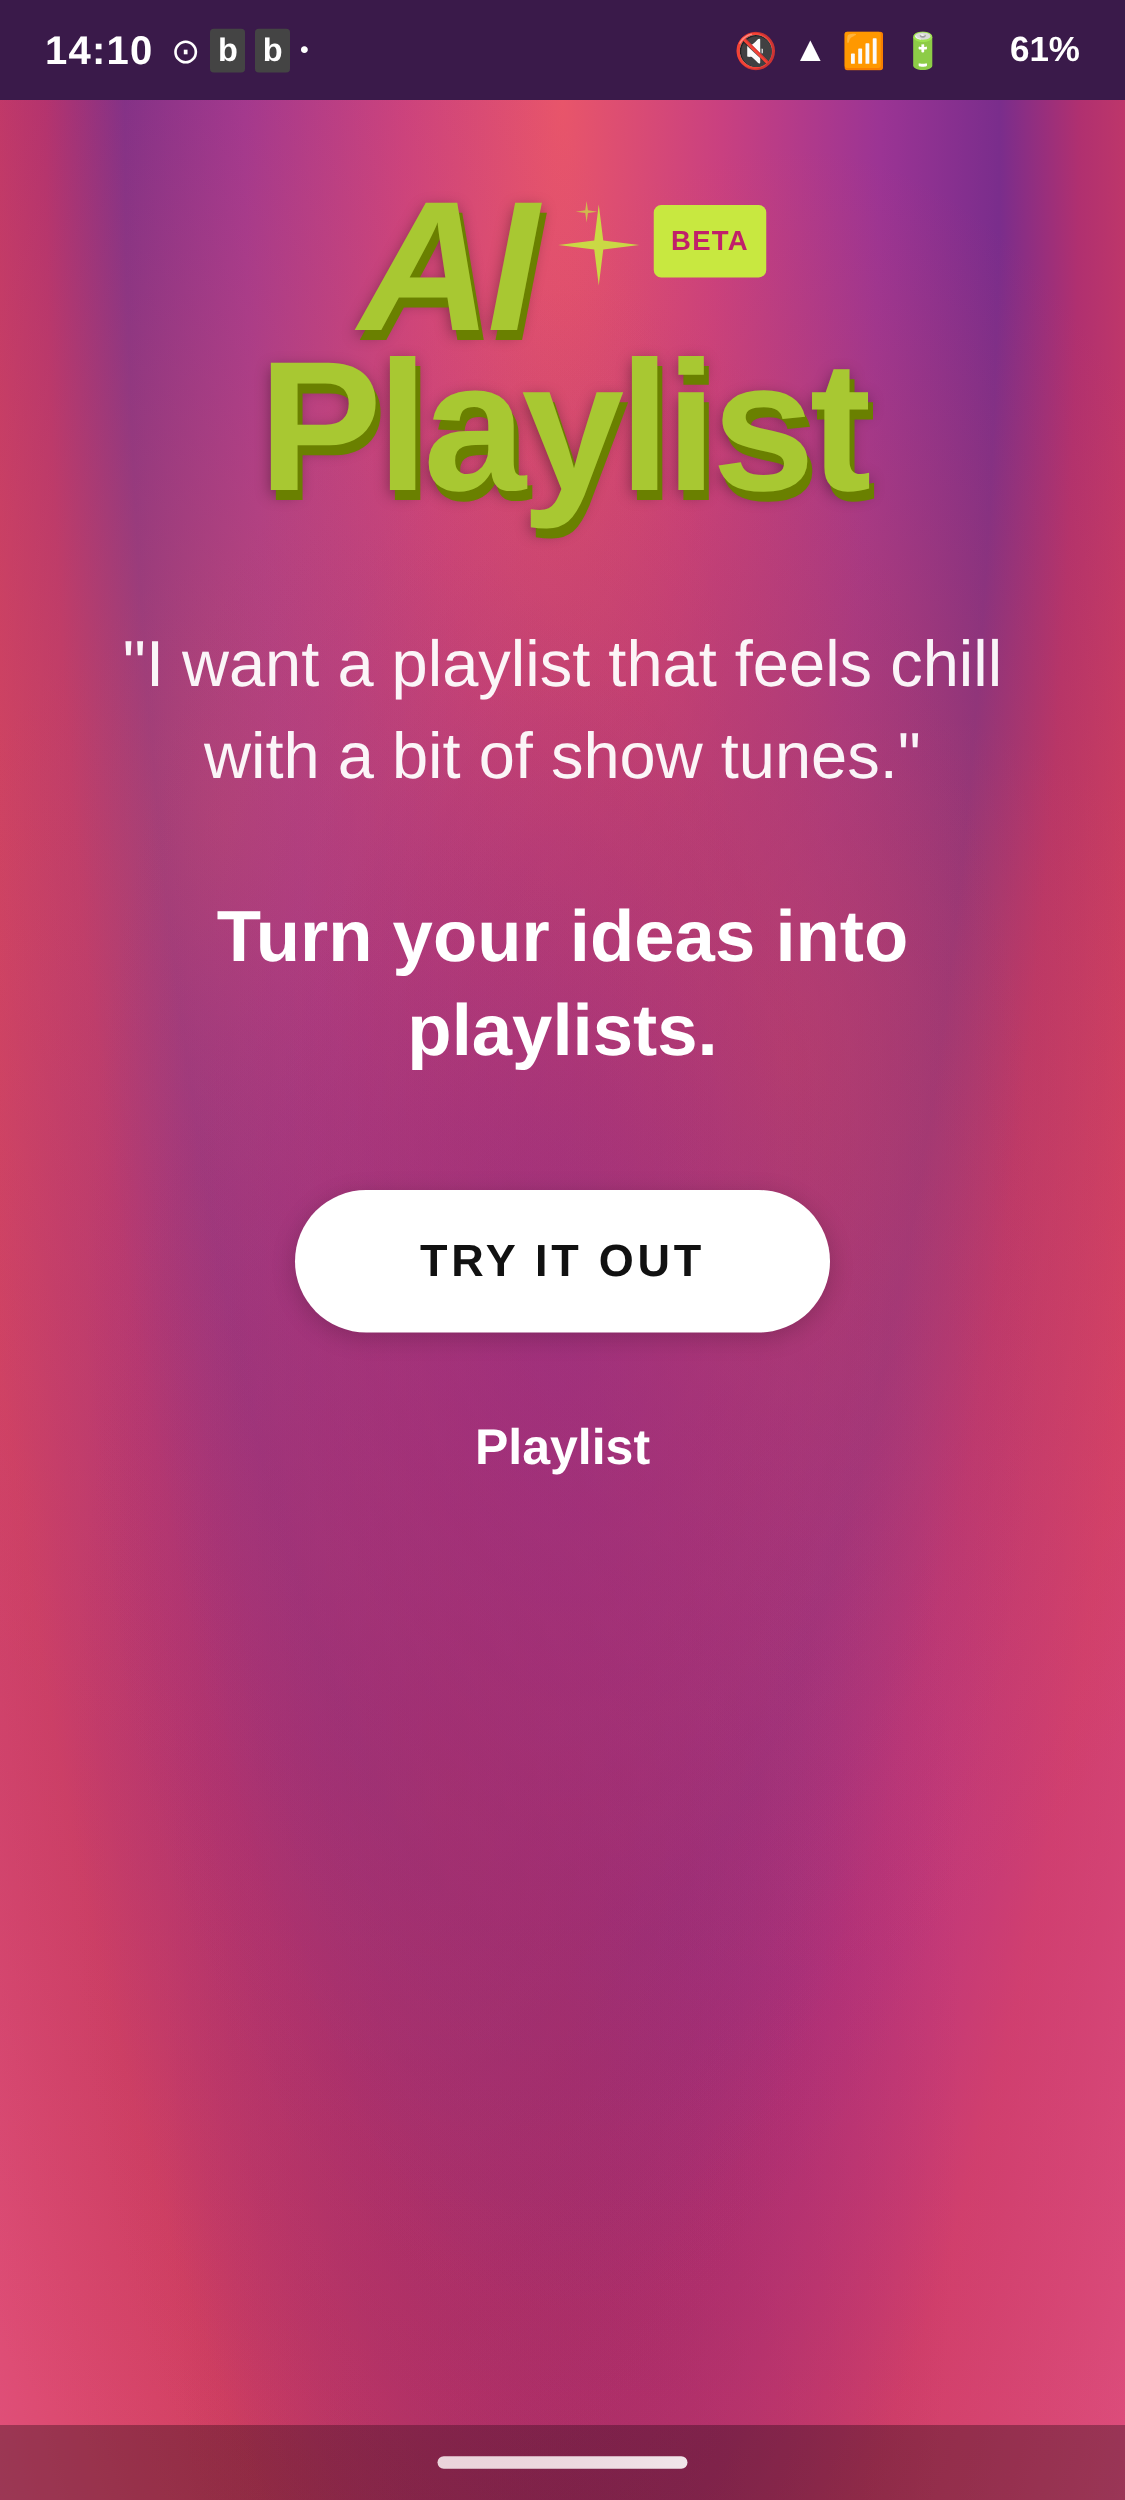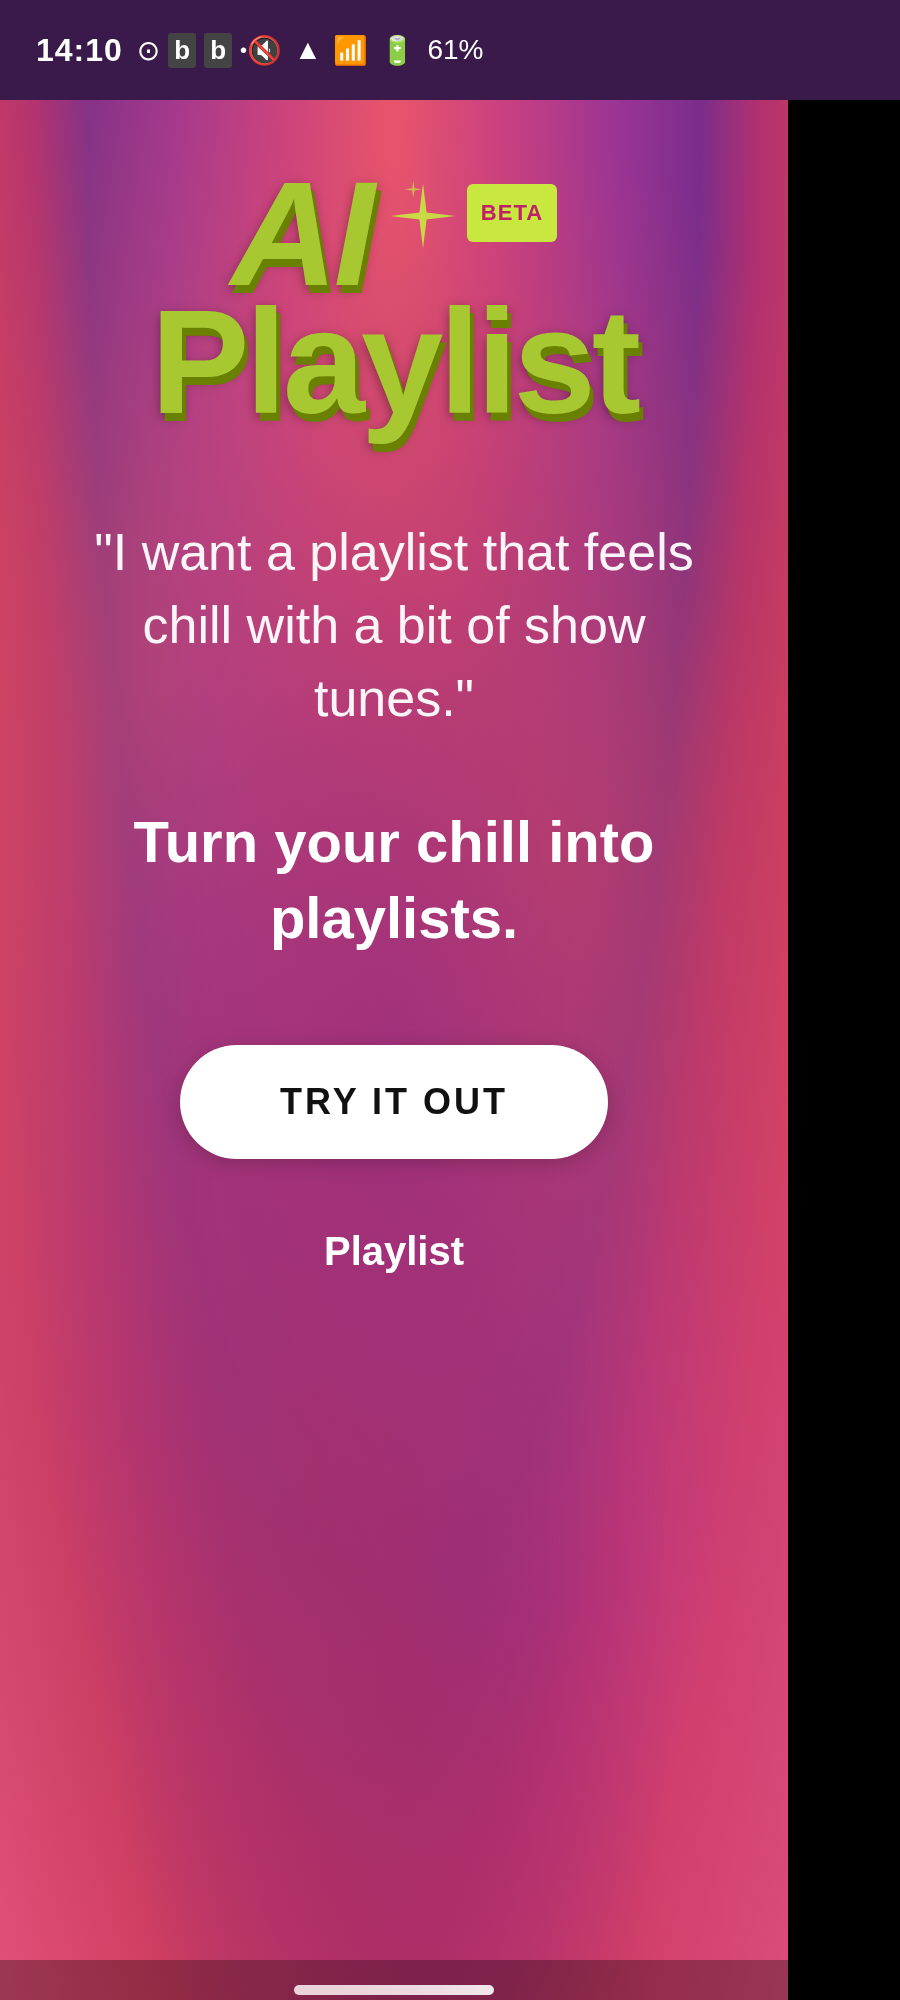--- a/index.html
+++ b/index.html
@@ -10,23 +10,24 @@
       height: 2000px;
       overflow: hidden;
       font-family: -apple-system, 'Helvetica Neue', Arial, sans-serif;
       background: #000;
     }
 
     .status-bar {
       position: relative;
       z-index: 10;
       background: #3a1a4a;
-      height: 100px;
-      display: flex;
-      align-items: center;
+      height: 80px;
+      display: flex;
+      align-items: center;
+      justify-content: space-between;
       padding: 0 36px;
     }
 
     .status-bar-left {
       display: flex;
       align-items: center;
       gap: 14px;
     }
 
     .status-time {
@@ -44,26 +45,27 @@
 
     .status-icons-right {
       display: flex;
       align-items: center;
       gap: 12px;
     }
 
     .battery-text {
       color: white;
       font-size: 28px;
-      font-weight: 400;
+      font-weight: 700;
+      margin-left: 40px;
     }
 
     
     .main-content {
-      width: 788px;
+      width: 900px;
       height: 1920px;
       position: relative;
       overflow: hidden;
       background: radial-gradient(ellipse at 50% 0%, #e8556a 0%, #c94080 20%, #9b3494 40%, #7a2d8c 55%, #b03070 65%, #d44060 80%, #e0507a 100%);
     }
 
     
     .main-content::before {
       content: '';
       position: absolute;
@@ -270,21 +272,21 @@
             <path d="M62 8 L64 22 L78 24 L64 26 L62 40 L60 26 L46 24 L60 22 Z" fill="#c8e840" opacity="0.7" transform="translate(-8, -4) scale(0.6)"></path>
           </svg>
           <span class="beta-badge">BETA</span>
         </div>
       </div>
       <div class="playlist-text">Playlist</div>
     </div>
 
     <p class="quote-text">"I want a playlist that feels chill with a bit of show tunes."</p>
 
-    <p class="tagline-text">Turn your chill into playlists.</p>
+    <p class="tagline-text">Turn your ideas into playlists.</p>
 
     <button class="try-button">TRY IT OUT</button>
 
     <a class="dismiss-link" href="#">Playlist</a>
 
   </div>
 
   <div class="bottom-bar">
     <div class="home-indicator"></div>
   </div>

